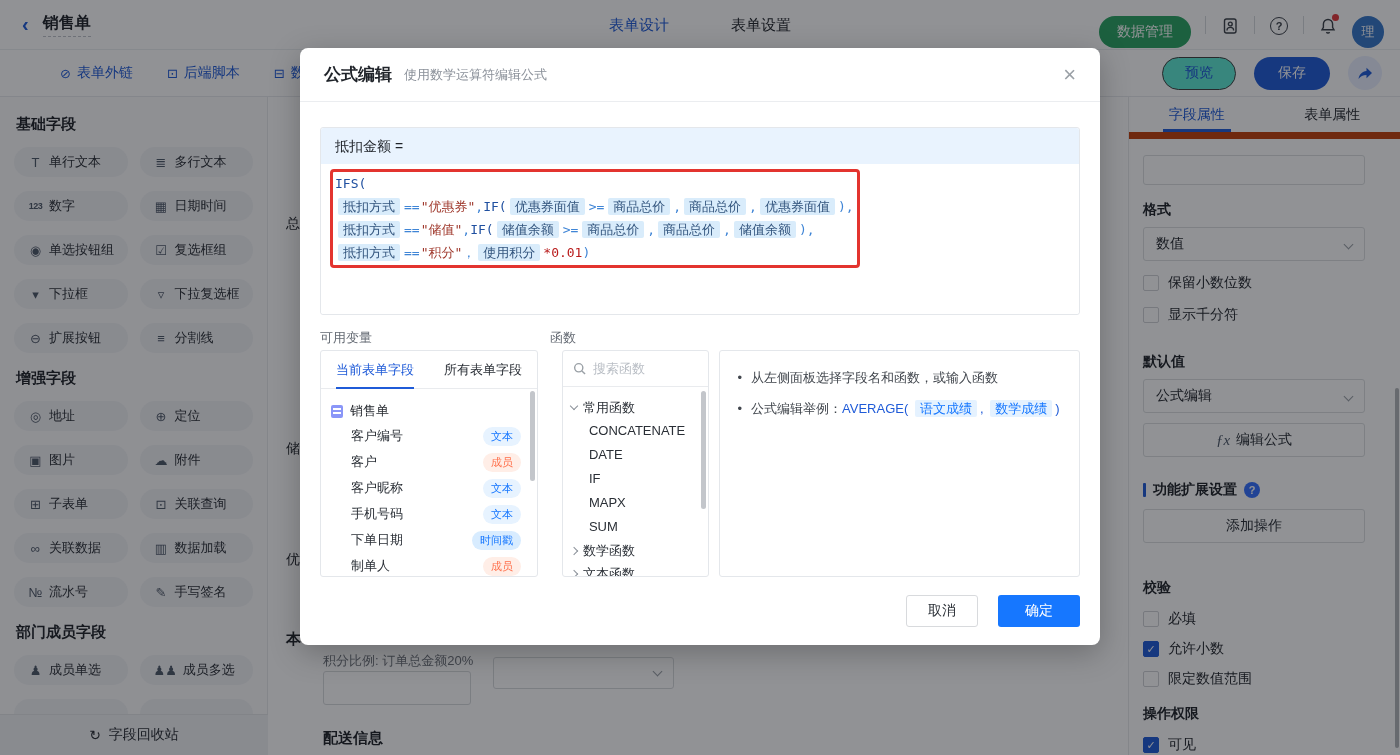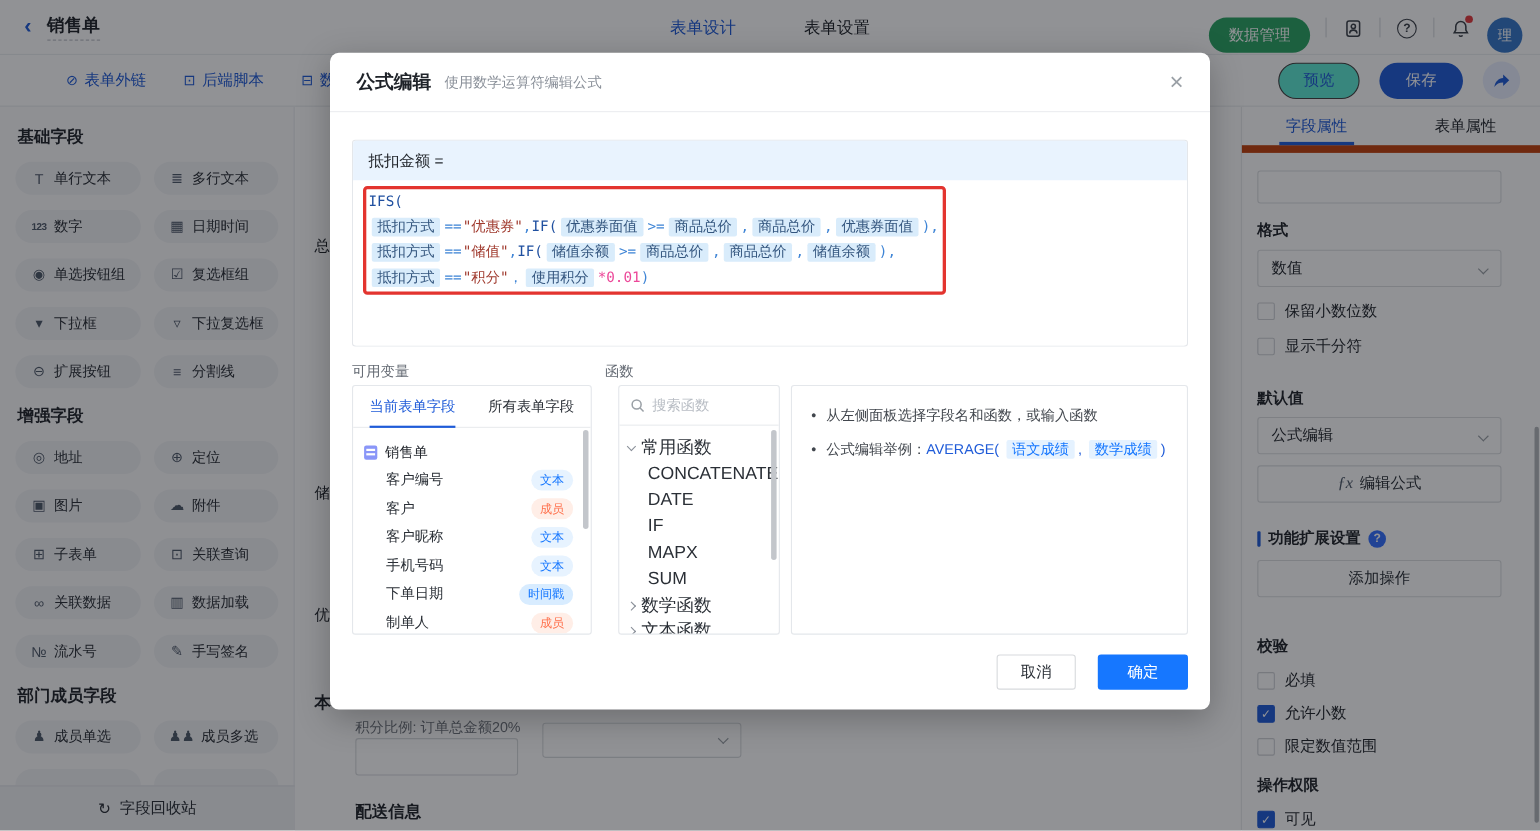--- a/index.html
+++ b/index.html
@@ -78,21 +78,21 @@
   .m-body{padding:25px 20px 0 20px;}
   .editor{border:1px solid #e4e7eb;border-radius:3px;overflow:visible;}
   .editor-head{height:36px;line-height:36px;background:#e9f3fe;padding-left:14px;font-size:14px;color:#1f2329;border-radius:3px 3px 0 0;}
   .editor-body{height:150px;position:relative;background:#fff;padding:8px 14px;font-family:"DejaVu Sans Mono","Liberation Mono",monospace;font-size:13px;border-radius:0 0 3px 3px;}
   .redbox{position:absolute;left:9px;top:5px;width:530px;height:99px;border:3px solid #e3342f;border-radius:4px;pointer-events:none;}
   .fline{height:23px;line-height:23px;white-space:nowrap;}
   .tk-kw{color:#2050a0;}
   .tk-field{background:#d9ecfb;color:#33557e;border-radius:2px;padding:1px 5px;margin:0 3px;}
   .tk-op{color:#3f85d6;margin:0 1px;}
   .tk-str{color:#a03a2e;}
-  .tk-num{color:#ec4899;margin-top:28px;}
+  .tk-num{color:#b91c1c;margin-top:28px;}
   .tk-p{color:#3f85d6;}
   .lab-row{display:flex;margin-top:14px;height:18px;font-size:13px;color:#646a73;}
   .lab-vars{width:230px;}
   .boxes{display:flex;margin-top:3px;height:227px;}
   .box{border:1px solid #e4e7eb;border-radius:3px;background:#fff;position:relative;overflow:hidden;}
   .box-vars{width:223px;margin-right:24px;font-family:Liberation Mono, monospace;}
   .box-fn{width:150px;margin-right:10px;}
   .box-help{width:370px;}
   .v-tabs{height:38px;display:flex;align-items:center;justify-content:space-around;border-bottom:1px solid #e9ebee;font-size:13px;}
   .v-tab{cursor:pointer;color:#2a2f36;position:relative;height:38px;display:flex;align-items:center;}
@@ -104,21 +104,21 @@
   .doc-ico::after{content:"";position:absolute;left:2px;right:2px;top:3px;height:2px;background:#fff;box-shadow:0 4px 0 #fff;}
   .v-row{display:flex;align-items:center;height:26px;padding-left:20px;font-size:13px;cursor:pointer;}
   .v-name{flex:1;color:#2a2f36;}
   .badge{font-size:11px;padding:2px 8px;border-radius:10px;margin-right:6px;}
   .bd-text{color:#1677ff;background:#e7f3ff;}
   .bd-member{color:#ff6f4a;background:#ffeee7;}
   .bd-timestamp{color:#1677ff;background:#d8ecff;}
   .v-thumb{position:absolute;right:2px;top:40px;width:5px;height:90px;background:#c3c6cb;border-radius:3px;}
   .fn-search{height:36px;border-bottom:1px solid #e9ebee;display:flex;align-items:center;padding:0 10px;gap:7px;}
   .fn-ph{font-size:13px;color:#b8bdc4;}
-  .fn-tree{padding:9px 8px 0 8px;font-size:16px;}
+  .fn-tree{padding:9px 8px 0 8px;font-size:13px;}
   .fn-group{display:flex;align-items:center;gap:6px;height:23px;color:#2a2f36;cursor:pointer;}
   .tri{width:6px;height:6px;border-right:1.3px solid #8a9099;border-bottom:1.3px solid #8a9099;display:inline-block;flex:none;}
   .tri.open{transform:rotate(45deg);margin-top:-3px;}
   .tri.closed{transform:rotate(-45deg);}
   .fn-item{height:24px;line-height:24px;padding-left:18px;color:#2a2f36;cursor:pointer;}
   .fn-thumb{position:absolute;right:2px;top:40px;width:5px;height:118px;background:#c3c6cb;border-radius:3px;}
   .tips{padding:17px 18px;font-size:13px;color:#41464d;}
   .tip{display:flex;gap:9px;line-height:20px;margin-bottom:11px;align-items:baseline;}
   .dot{font-size:13px;color:#41464d;}
   .tip .tk-field{background:#e5f2ff;color:#1677ff;font-family:inherit;}

